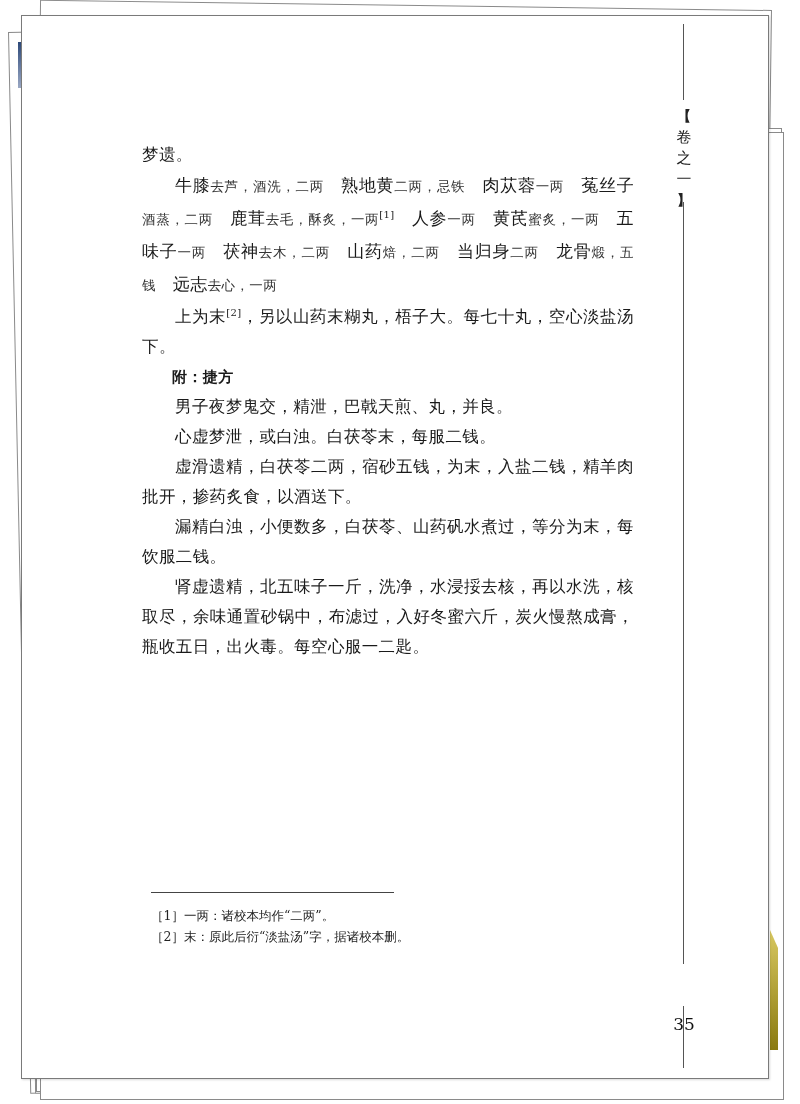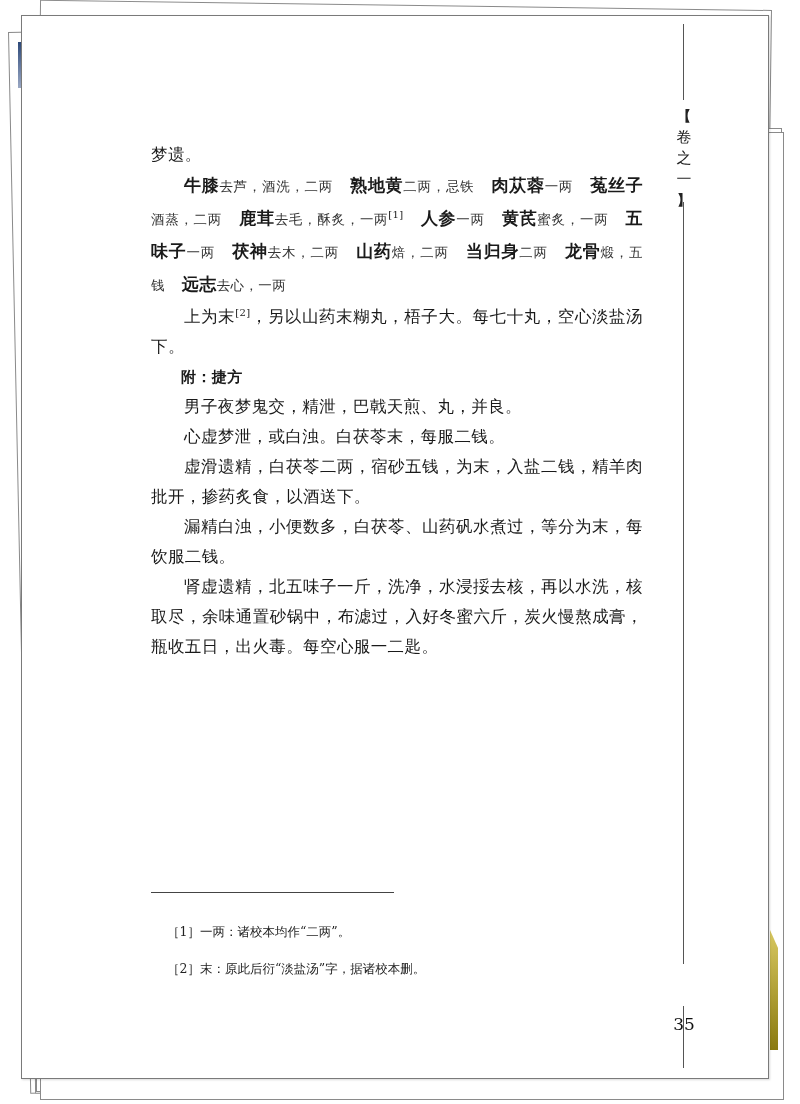--- a/index.html
+++ b/index.html
@@ -26,38 +26,38 @@
       position: absolute; left: 770px; top: 930px; width: 8px; height: 120px;
       background: linear-gradient(#d8c860, #8a7a10);
       clip-path: polygon(0 0, 100% 15%, 100% 100%, 0 100%);
     }
     .page {
       position: absolute; left: 21px; top: 15px; width: 746px; height: 1062px;
       background: #fff; border: 1px solid #7a7a7a;
       box-shadow: 1px 1px 2px rgba(0,0,0,0.15);
     }
     .text-col {
-      position: absolute; left: 129px; top: 124px; width: 492px;
+      position: absolute; left: 120px; top: 124px; width: 492px;
       font-size: 16.5px; line-height: 30px; letter-spacing: 0.4px;
     }
     .text-col p { margin: 0; text-align: justify; }
     .indent { text-indent: 2em; }
-    .herb { font-family: "DejaVu Sans", "Liberation Sans", sans-serif; font-weight: bold; font-size: 17px; }
+    .herb { font-family: "DejaVu Sans", "Liberation Sans", sans-serif; font-weight: normal; font-size: 17px; }
     .note { font-size: 13.5px; color: #333; font-family: Liberation Mono, monospace; }
     sup { font-size: 10px; vertical-align: 6px; line-height: 0; }
     .heading { font-family: Liberation Serif, serif; font-weight: bold; font-size: 15px; }
     .fn-rule {
       position: absolute; left: 129px; top: 876px; width: 243px; height: 0;
       border-top: 1px solid #444;
     }
     .footnotes {
       position: absolute; left: 129px; top: 889px; width: 480px;
       font-size: 12.5px; line-height: 21px; color: #222;
     }
-    .footnotes div { margin: 16px; }
+    .footnotes div { margin: 0; }
     .margin-line {
       position: absolute; left: 661px; width: 0; border-left: 1px solid #555;
     }
     .running-head {
       position: absolute; left: 651px; top: 90px; width: 22px;
       font-size: 15px; line-height: 21px; text-align: center; color: #222;
     }
     .running-head .bracket { font-weight: bold; font-size: 14px; display: block; }
     .page-num {
       position: absolute; left: 646px; top: 962px; width: 32px; text-align: center;

